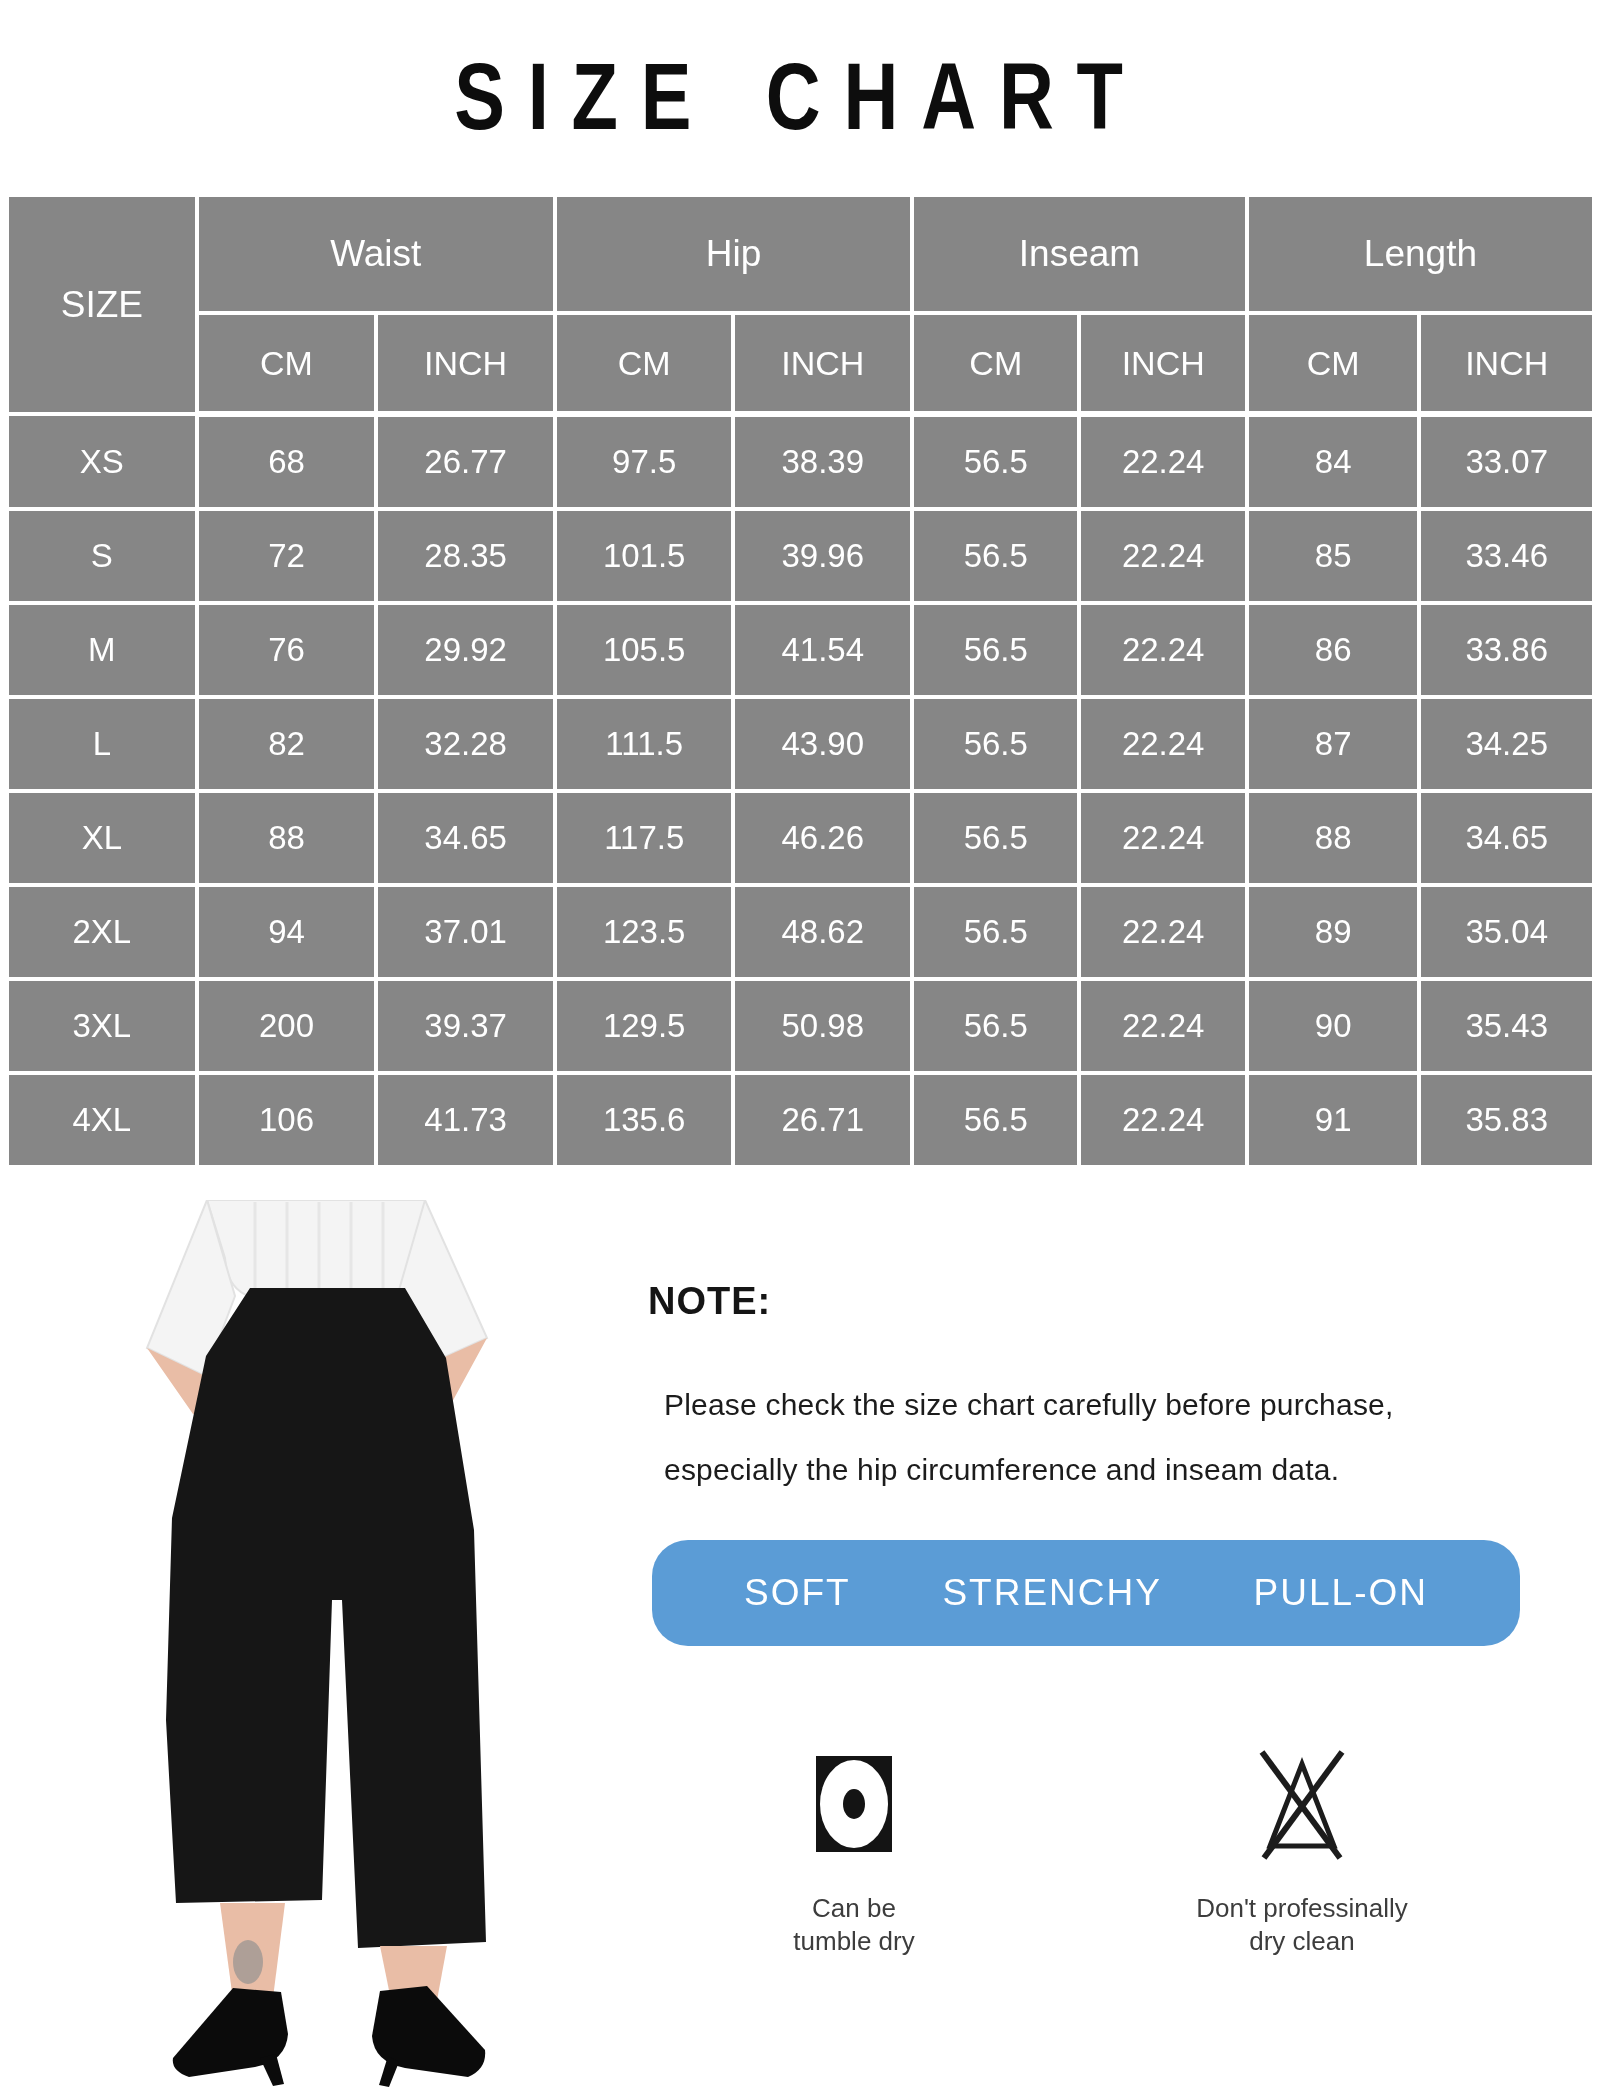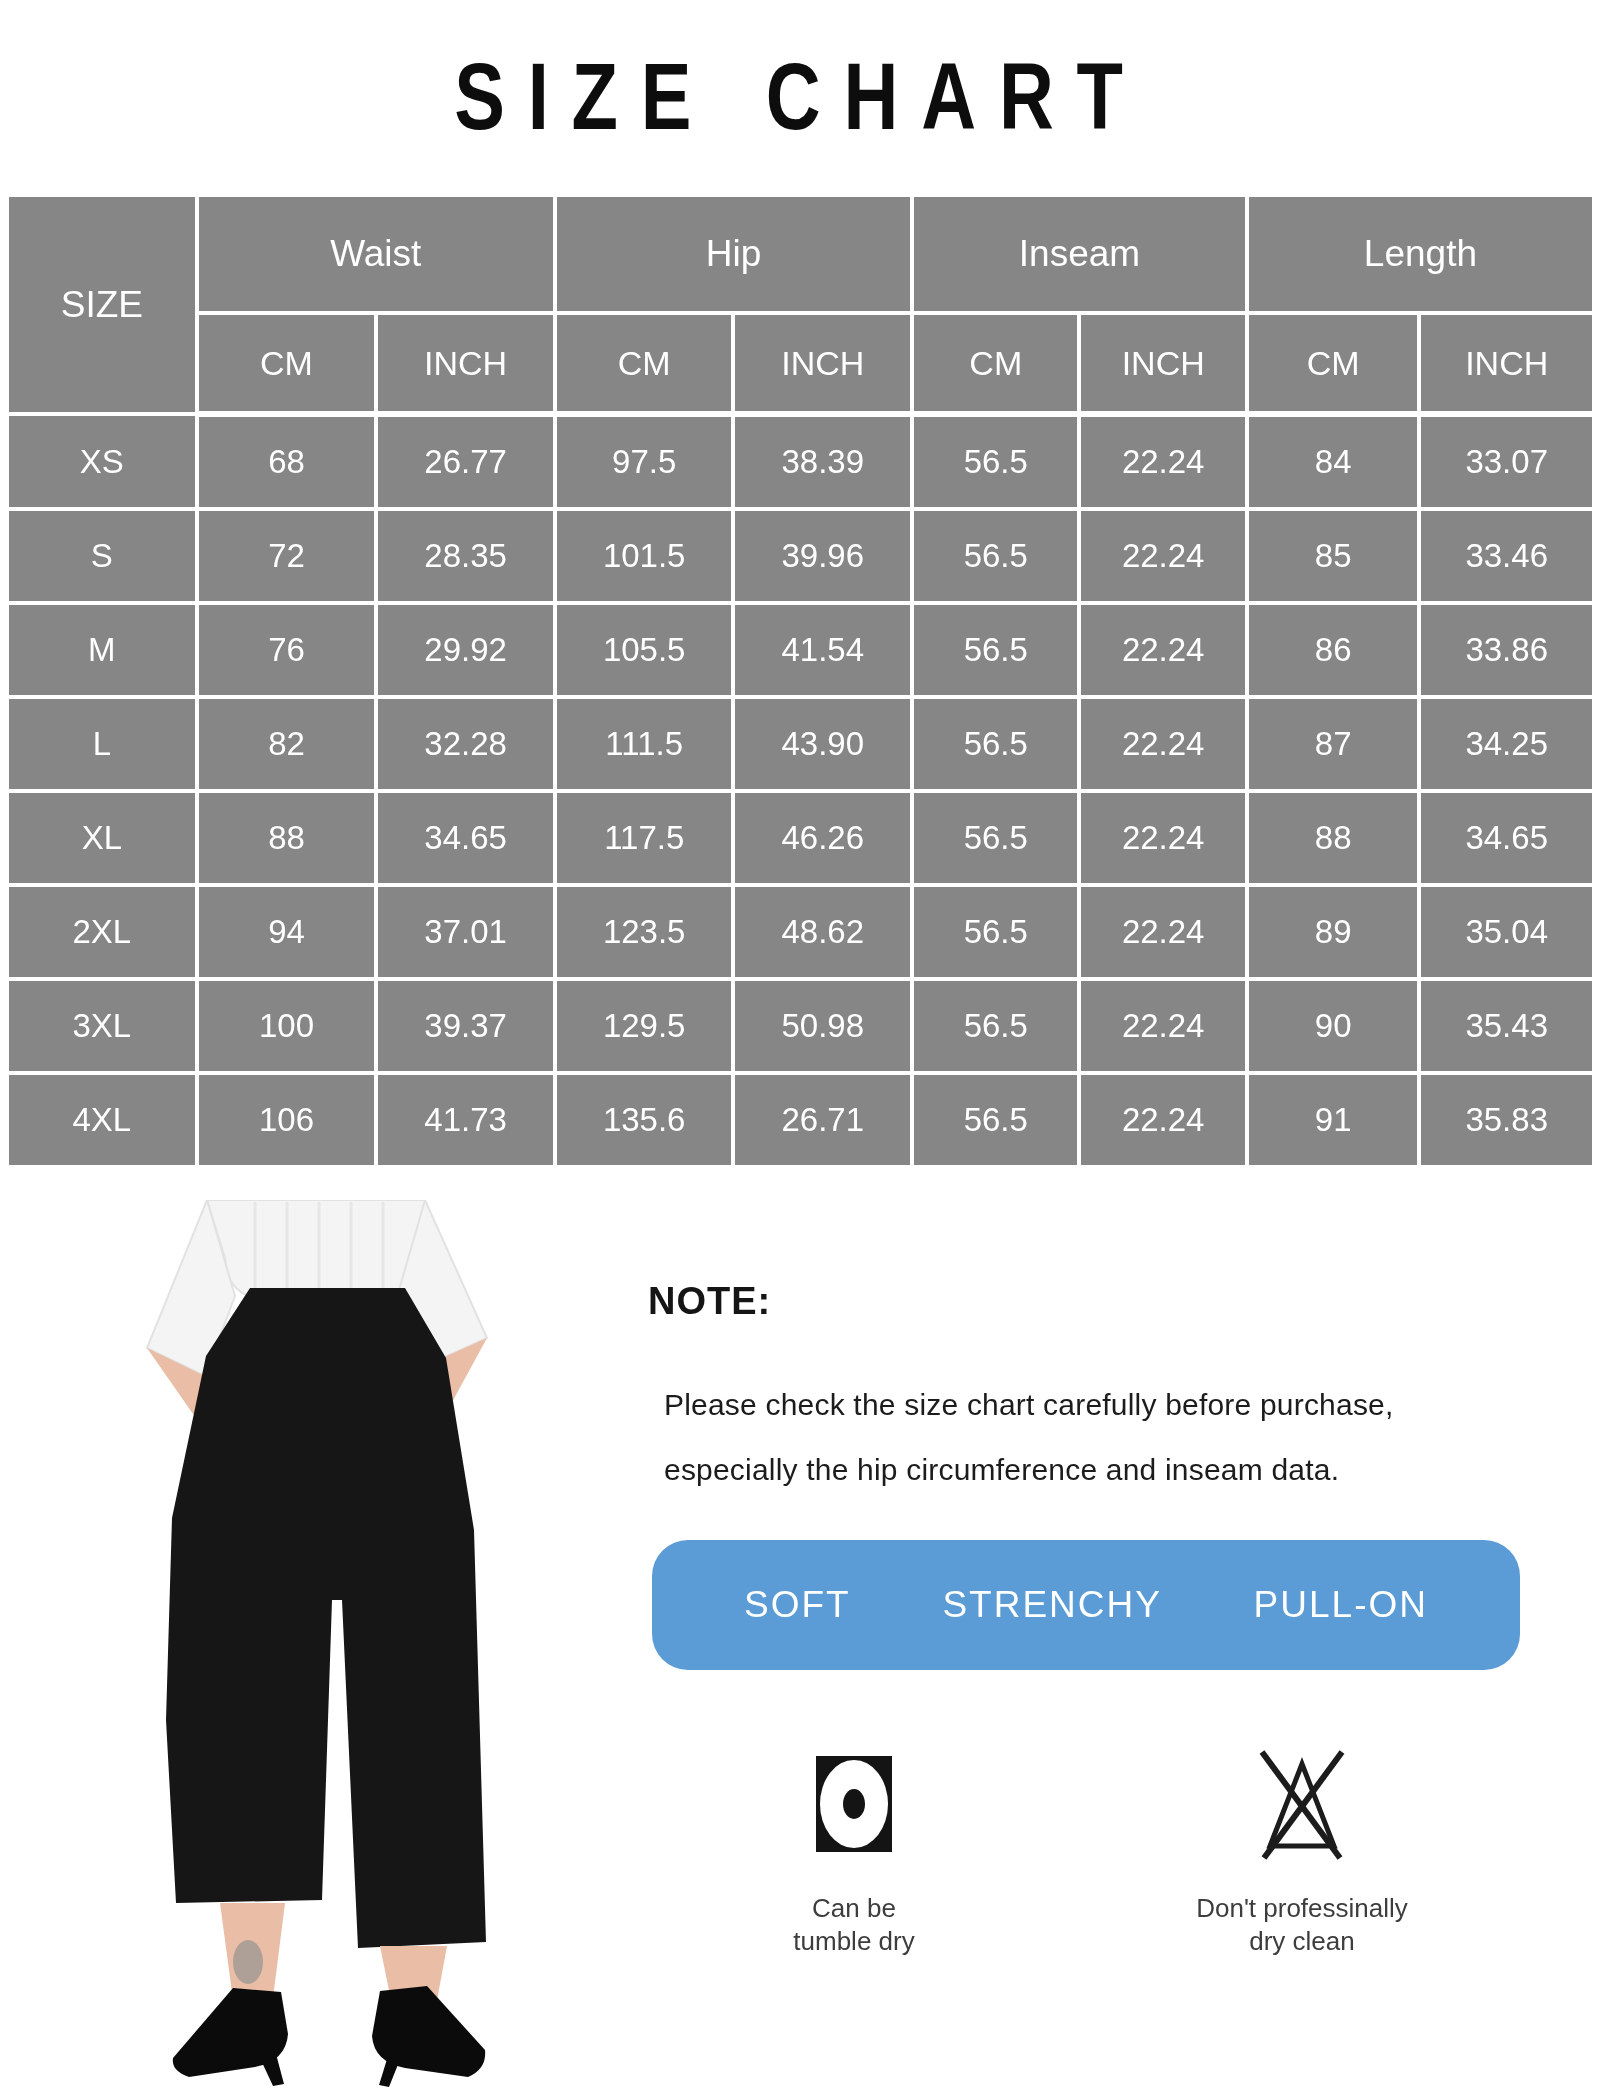--- a/index.html
+++ b/index.html
@@ -33,21 +33,21 @@
     position:absolute;left:648px;top:1280px;
     font-size:38px;font-weight:700;color:#151515;letter-spacing:1px;
   }
   .note-line1,.note-line2{
     position:absolute;left:664px;font-size:30px;color:#1c1c1c;letter-spacing:0.2px;margin-top:10px;
   }
   .note-line1{top:1378px;}
   .note-line2{top:1443px;}
   
   .feature-pill{
-    position:absolute;left:652px;top:1540px;width:868px;height:130px;
+    position:absolute;left:652px;top:1540px;width:868px;height:106px;
     background:#5b9cd6;border-radius:36px;
     display:flex;align-items:center;justify-content:space-between;
     padding:0 92px;box-sizing:border-box;text-align:right;
   }
   .feature-pill .feature-label{
     color:#ffffff;font-size:37px;letter-spacing:2px;font-weight:500;
   }
   
   .care-row{
     position:absolute;left:742px;top:1742px;width:672px;
@@ -158,21 +158,21 @@
     <td>37.01</td>
     <td>123.5</td>
     <td>48.62</td>
     <td>56.5</td>
     <td>22.24</td>
     <td>89</td>
     <td>35.04</td>
   </tr>
   <tr class="data-row">
     <td>3XL</td>
-    <td>100</td>
+    <td>200</td>
     <td>39.37</td>
     <td>129.5</td>
     <td>50.98</td>
     <td>56.5</td>
     <td>22.24</td>
     <td>90</td>
     <td>35.43</td>
   </tr>
   <tr class="data-row">
     <td>4XL</td>

